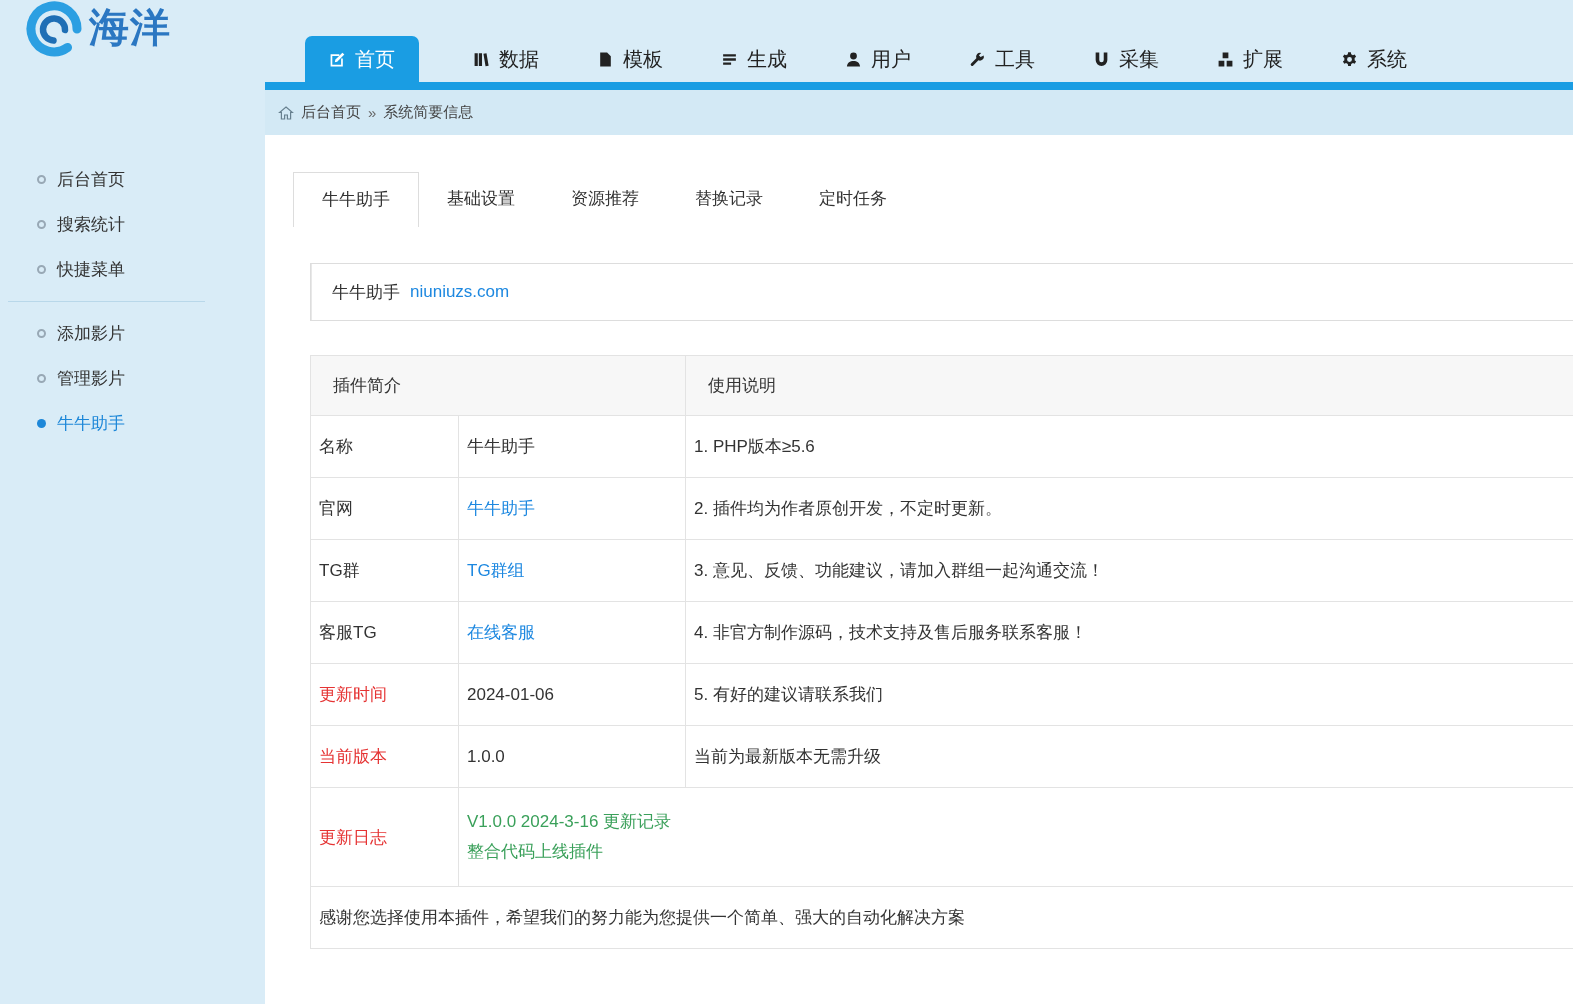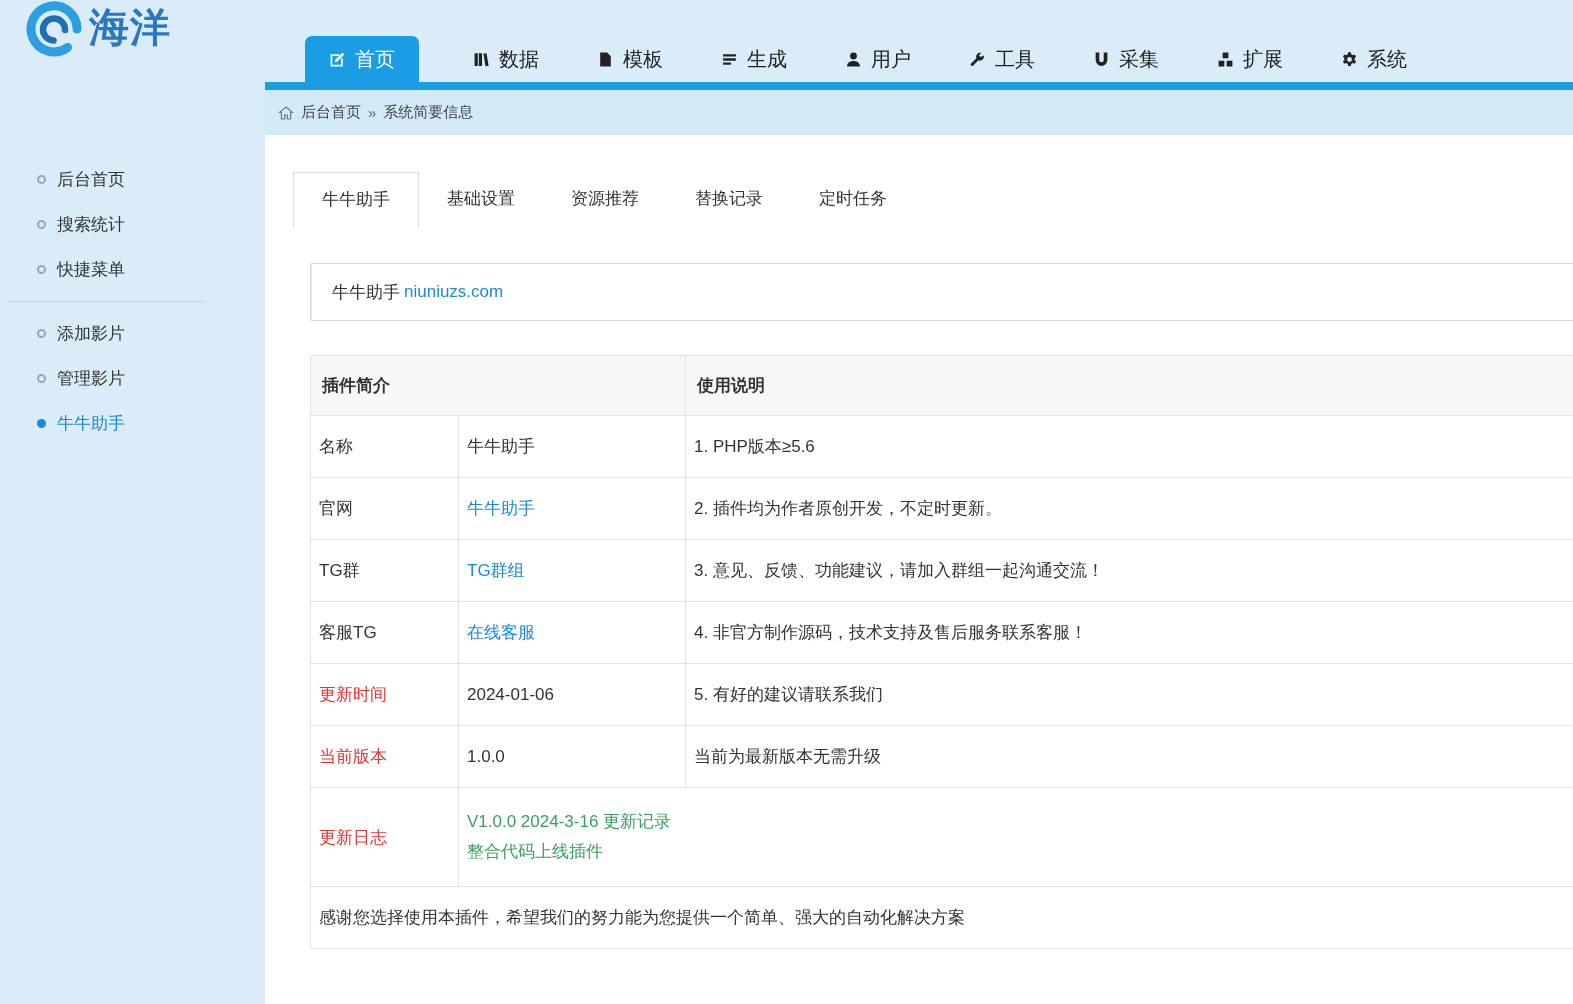--- a/index.html
+++ b/index.html
@@ -36,25 +36,25 @@
   .content{flex:1;background:#fff;padding:37px 0 0 28px;overflow:hidden}
   .ctabs{display:flex}
   .ctab{height:54px;line-height:54px;padding:0 28px;color:#333;cursor:pointer;white-space:nowrap}
   .ctab.active{border:1px solid #ddd;border-bottom:none;background:#fff}
 
   .infobar{margin:36px 0 0 17px;width:1290px;height:56px;border:1px solid #ddd;display:flex;align-items:center;background:#fff}
   .infobar-left{flex:0 0 655px;padding-left:22px;white-space:pre}
   .infobar-right{flex:1;border-left:1px solid #e8e8e8;height:100%;display:flex;align-items:center;padding-left:20px;white-space:pre;overflow:hidden}
   .infobar-right .gap{margin-left:17px}
   .count{color:#e53333;font-weight:bold}
-  a.blue{color:#1d88e0;text-decoration:none;cursor:pointer;margin:0 4px}
+  a.blue{color:#1d88e0;text-decoration:none;cursor:pointer;margin:0 10px}
 
   .info-table{margin:34px 0 0 17px;width:1290px;border-collapse:collapse;font-size:17px}
   .info-table th,.info-table td{border:1px solid #e3e3e3;padding:19px 8px;text-align:left;vertical-align:middle}
-  .info-table th{background:#f7f7f7;font-weight:bold;padding:18px 11px;color:#333}
+  .info-table th{background:#f7f7f7;font-weight:normal;padding:18px 22px;color:#333}
   .red{color:#e53333}
   a.tlink{color:#1d88e0;text-decoration:none;cursor:pointer}
   a.glink{display:block;color:#3aa05a;text-decoration:none;line-height:30px;cursor:pointer}
   .icon{display:inline-flex;align-items:center}
 </style>
 </head>
 <body>
 
 <div class="page">
 

